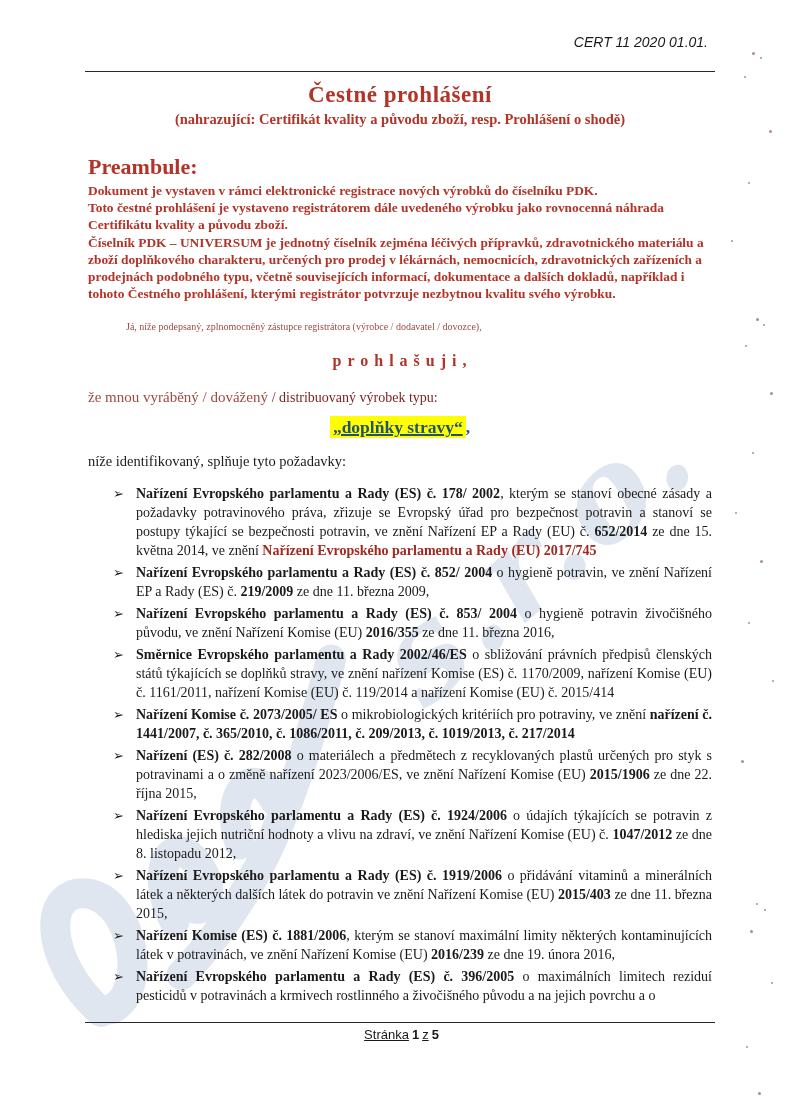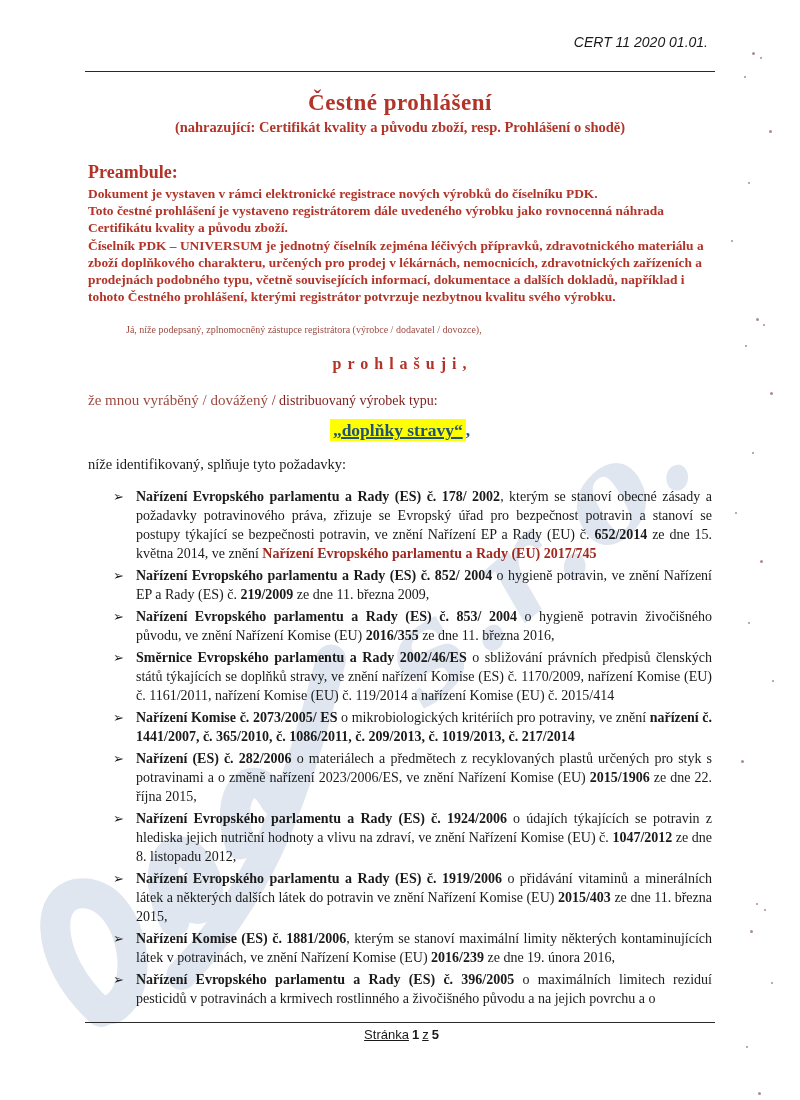--- a/index.html
+++ b/index.html
@@ -62,42 +62,42 @@
     padding-top:4px;
     z-index:2;
     background:transparent;
   }
   .footer b{font-weight:bold;}
   .footer span{margin:0 3px;text-decoration:underline;}
 
   
   .content{
     position:absolute;inset:0;
-    padding:8px 88px;
+    padding:0 88px;
     box-sizing:border-box;
     z-index:1;
     font-family:Liberation Serif, serif;
   }
   .title{
     margin:82px 0 0 0;
     text-align:center;
     color:var(--accent-red,#b23327);
     font-size:23px;font-weight:bold;
     letter-spacing:.5px;
   }
   .subtitle{
     margin:3px 0 2px 0;
     text-align:center;
     color:var(--accent-red,#b23327);
     font-size:14.5px;font-weight:bold;
   }
   .preamble-heading{
     margin:26px 0 2px 0;
     color:var(--accent-red,#b23327);
-    font-size:18px;font-weight:bold;
+    font-size:22px;font-weight:bold;
   }
   .preamble-para{
     margin:0;
     color:var(--accent-red,#b23327);
     font-size:13.4px;font-weight:bold;
     line-height:17.2px;
   }
   .intro-line{
     margin:15px 0 0 0;
     color:var(--dark-red,#9e4a40);
@@ -234,21 +234,21 @@
     </p>
 
     <p class="requirements-intro">níže identifikovaný, splňuje tyto požadavky:</p>
 
     <ul class="regulations">
         <li><span class="marker">➢</span><span class="seg-b">Nařízení Evropského parlamentu a Rady (ES) č. 178/ 2002</span><span class="seg-n">, kterým se stanoví obecné zásady a požadavky potravinového práva, zřizuje se Evropský úřad pro bezpečnost potravin a stanoví se postupy týkající se bezpečnosti potravin, ve znění Nařízení EP a Rady (EU) č. </span><span class="seg-b">652/2014</span><span class="seg-n"> ze dne 15. května 2014, ve znění </span><span class="seg-br">Nařízení Evropského parlamentu a Rady (EU) 2017/745</span></li>
         <li><span class="marker">➢</span><span class="seg-b">Nařízení Evropského parlamentu a Rady (ES) č. 852/ 2004</span><span class="seg-n"> o hygieně potravin, ve znění Nařízení EP a Rady (ES) č. </span><span class="seg-b">219/2009</span><span class="seg-n"> ze dne 11. března 2009,</span></li>
         <li><span class="marker">➢</span><span class="seg-b">Nařízení Evropského parlamentu a Rady (ES) č. 853/ 2004</span><span class="seg-n"> o hygieně potravin živočišného původu, ve znění Nařízení Komise (EU) </span><span class="seg-b">2016/355</span><span class="seg-n"> ze dne 11. března 2016,</span></li>
         <li><span class="marker">➢</span><span class="seg-b">Směrnice Evropského parlamentu a Rady 2002/46/ES</span><span class="seg-n"> o sbližování právních předpisů členských států týkajících se doplňků stravy, ve znění nařízení Komise (ES) č. 1170/2009, nařízení Komise (EU) č. 1161/2011, nařízení Komise (EU) č. 119/2014 a nařízení Komise (EU) č. 2015/414</span></li>
         <li><span class="marker">➢</span><span class="seg-b">Nařízení Komise č. 2073/2005/ ES</span><span class="seg-n"> o mikrobiologických kritériích pro potraviny, ve znění </span><span class="seg-b">nařízení č. 1441/2007, č. 365/2010, č. 1086/2011, č. 209/2013, č. 1019/2013, č. 217/2014</span></li>
-        <li><span class="marker">➢</span><span class="seg-b">Nařízení (ES) č. 282/2006</span><span class="seg-n"> o materiálech a předmětech z recyklovaných plastů určených pro styk s potravinami a o změně nařízení 2023/2006/ES, ve znění Nařízení Komise (EU) </span><span class="seg-b">2015/1906</span><span class="seg-n"> ze dne 22. října 2015,</span></li>
+        <li><span class="marker">➢</span><span class="seg-b">Nařízení (ES) č. 282/2008</span><span class="seg-n"> o materiálech a předmětech z recyklovaných plastů určených pro styk s potravinami a o změně nařízení 2023/2006/ES, ve znění Nařízení Komise (EU) </span><span class="seg-b">2015/1906</span><span class="seg-n"> ze dne 22. října 2015,</span></li>
         <li><span class="marker">➢</span><span class="seg-b">Nařízení Evropského parlamentu a Rady (ES) č. 1924/2006</span><span class="seg-n"> o údajích týkajících se potravin z hlediska jejich nutriční hodnoty a vlivu na zdraví, ve znění Nařízení Komise (EU) č. </span><span class="seg-b">1047/2012</span><span class="seg-n"> ze dne 8. listopadu 2012,</span></li>
         <li><span class="marker">➢</span><span class="seg-b">Nařízení Evropského parlamentu a Rady (ES) č. 1919/2006</span><span class="seg-n"> o přidávání vitaminů a minerálních látek a některých dalších látek do potravin ve znění Nařízení Komise (EU) </span><span class="seg-b">2015/403</span><span class="seg-n"> ze dne 11. března 2015,</span></li>
         <li><span class="marker">➢</span><span class="seg-b">Nařízení Komise (ES) č. 1881/2006</span><span class="seg-n">, kterým se stanoví maximální limity některých kontaminujících látek v potravinách, ve znění Nařízení Komise (EU) </span><span class="seg-b">2016/239</span><span class="seg-n"> ze dne 19. února 2016,</span></li>
         <li><span class="marker">➢</span><span class="seg-b">Nařízení Evropského parlamentu a Rady (ES) č. 396/2005</span><span class="seg-n"> o maximálních limitech reziduí pesticidů v potravinách a krmivech rostlinného a živočišného původu a na jejich povrchu a o</span></li>
       </ul>
   </div>
 
   <div class="footer">
     <span>Stránka</span><b>1</b><span>z</span><b>5</b>
   </div>

